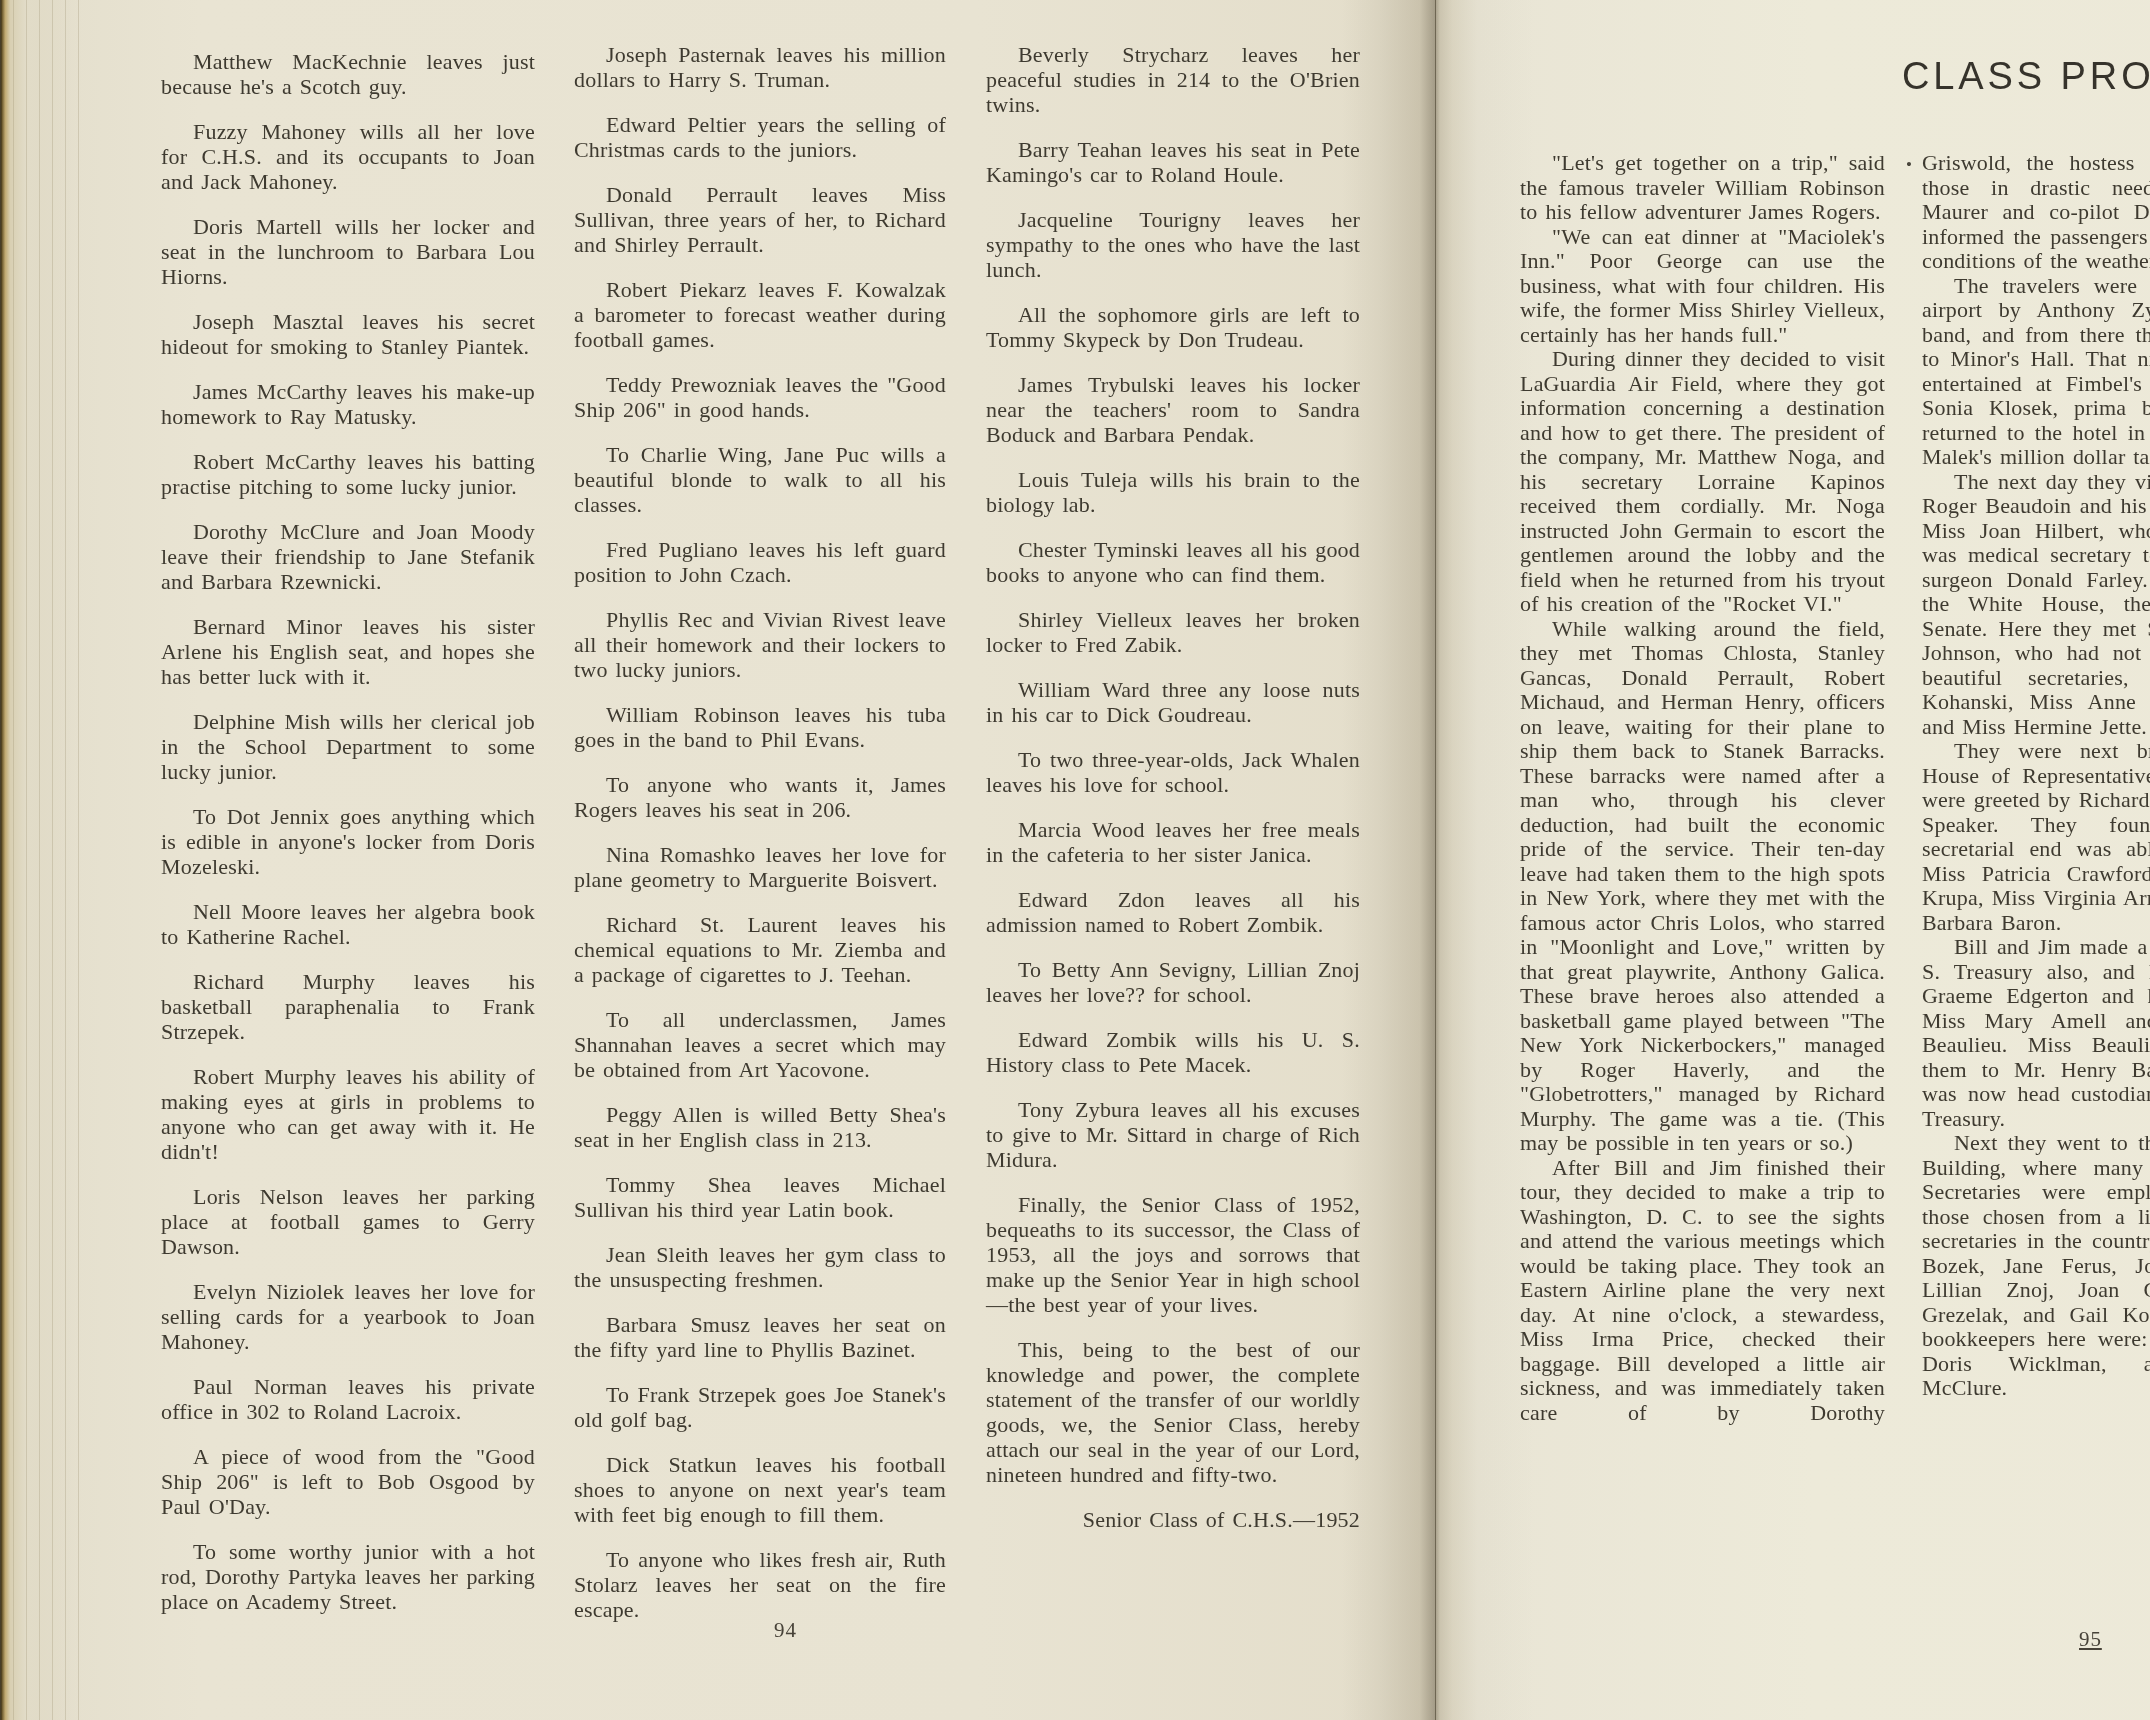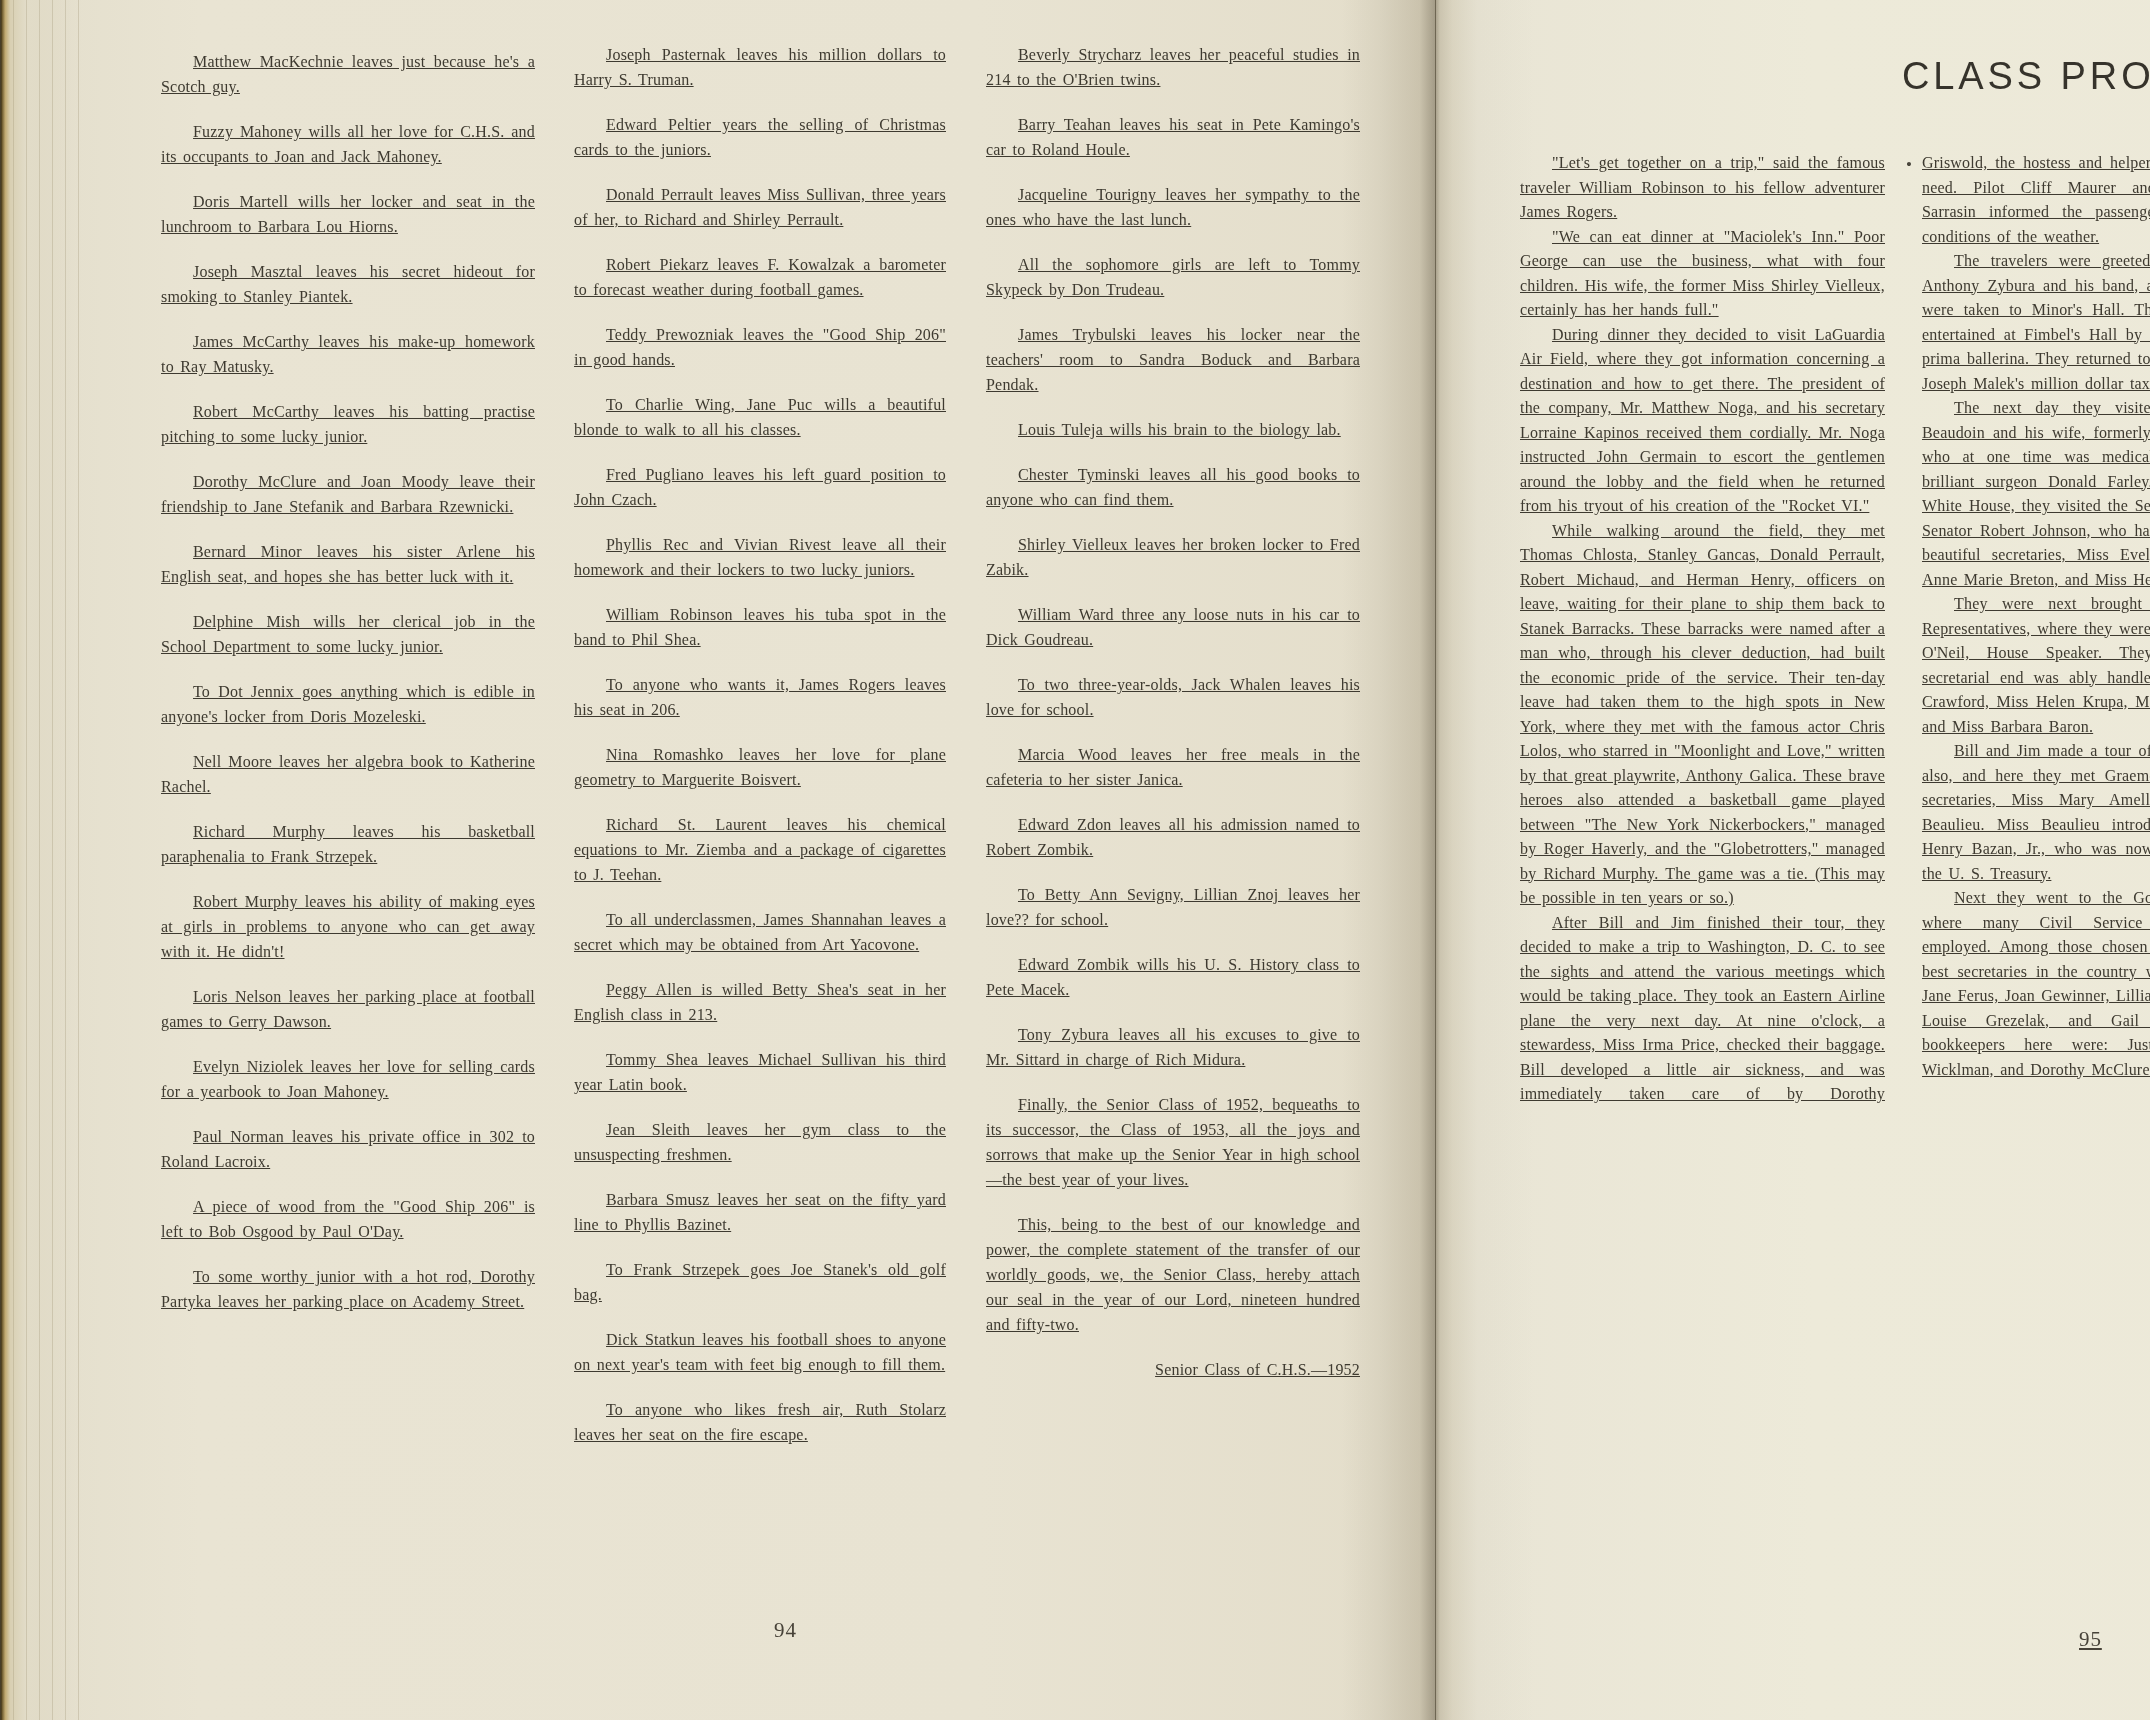--- a/index.html
+++ b/index.html
@@ -38,24 +38,23 @@
       rgba(95,85,60,0) 100%);
   }
   .fold{
     position:absolute;left:1435px;top:0;width:1.3px;height:100%;
     background:rgba(62,54,36,0.55);
   }
   .col{
     position:absolute;
     text-align:justify;
     color:#3e3a30;
-    font-size:16px;
+    font-size:22px;
     letter-spacing:0.2px;
     word-spacing:2.2px;
-    text-decoration:underline;
   }
   .colL{line-height:25px;}
   .colL p{margin:0 0 20px;text-indent:32px;}
   .colR{line-height:24.5px;}
   .colR p{margin:0;text-indent:32px;}
   p.noindent{text-indent:0;}
   p.jlast{text-align-last:justify;}
   p.sig{text-indent:0;text-align:right;margin-top:19px;}
   #colL1{left:161px;top:49px;width:374px;}
   #colL2{left:574px;top:42px;width:372px;}
@@ -115,21 +114,21 @@
 
 <div class="col colL" id="colL2">
   <p>Joseph Pasternak leaves his million dollars to Harry S. Truman.</p>
   <p>Edward Peltier years the selling of Christmas cards to the juniors.</p>
   <p>Donald Perrault leaves Miss Sullivan, three years of her, to Richard and Shirley Perrault.</p>
   <p>Robert Piekarz leaves F. Kowalzak a barometer to forecast weather during football games.</p>
   <p>Teddy Prewozniak leaves the "Good Ship 206" in good hands.</p>
   <p>To Charlie Wing, Jane Puc wills a beautiful blonde to walk to all his classes.</p>
   <p>Fred Pugliano leaves his left guard position to John Czach.</p>
   <p>Phyllis Rec and Vivian Rivest leave all their homework and their lockers to two lucky juniors.</p>
-  <p>William Robinson leaves his tuba spot in the band to Phil Shea.</p>
+  <p>William Robinson leaves his tuba goes in the band to Phil Evans.</p>
   <p>To anyone who wants it, James Rogers leaves his seat in 206.</p>
   <p>Nina Romashko leaves her love for plane geometry to Marguerite Boisvert.</p>
   <p>Richard St. Laurent leaves his chemical equations to Mr. Ziemba and a package of cigarettes to J. Teehan.</p>
   <p>To all underclassmen, James Shannahan leaves a secret which may be obtained from Art Yacovone.</p>
   <p>Peggy Allen is willed Betty Shea's seat in her English class in 213.</p>
   <p>Tommy Shea leaves Michael Sullivan his third year Latin book.</p>
   <p>Jean Sleith leaves her gym class to the unsuspecting freshmen.</p>
   <p>Barbara Smusz leaves her seat on the fifty yard line to Phyllis Bazinet.</p>
   <p>To Frank Strzepek goes Joe Stanek's old golf bag.</p>
   <p>Dick Statkun leaves his football shoes to anyone on next year's team with feet big enough to fill them.</p>

